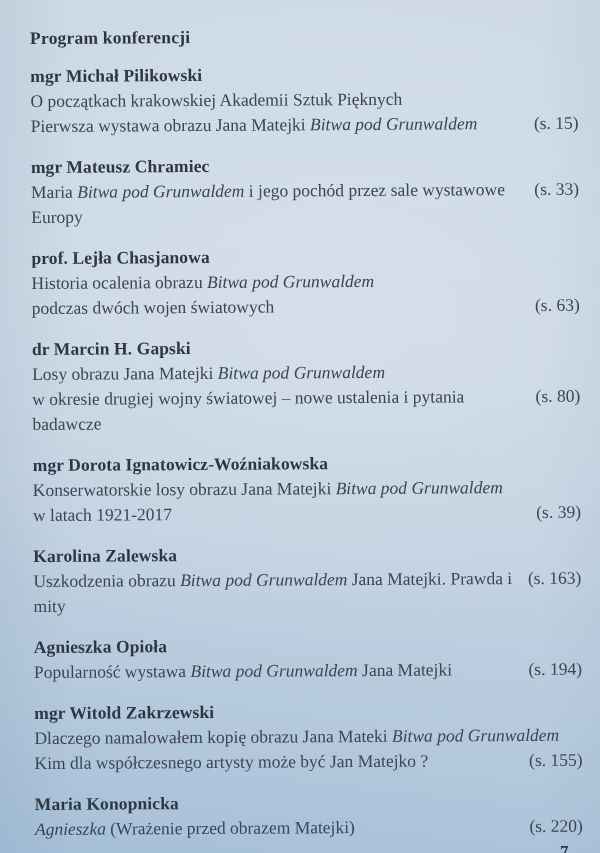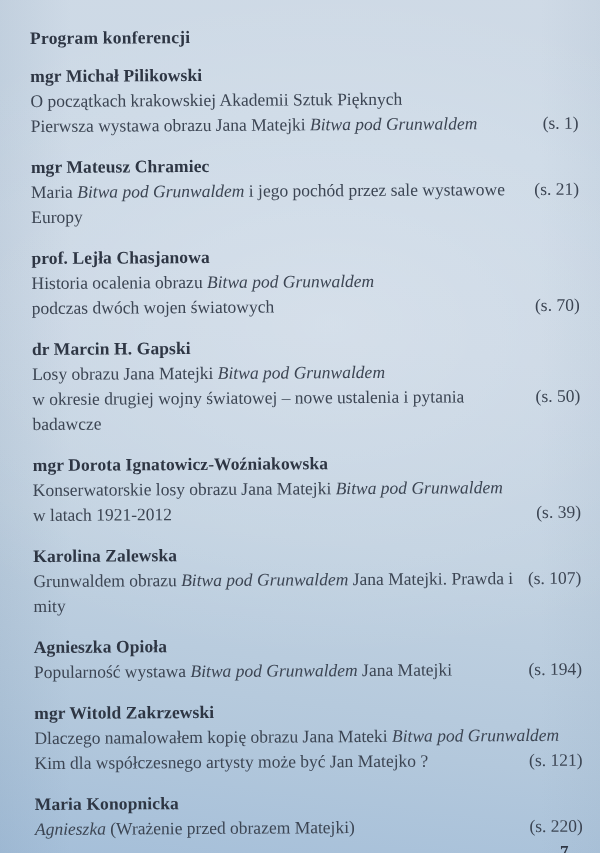--- a/index.html
+++ b/index.html
@@ -91,82 +91,82 @@
   <div class="content">
     <h1 class="heading">Program konferencji</h1>
     <div id="entries">
         <div class="entry">
           <div class="speaker">mgr Michał Pilikowski</div>
           <div class="line">
             <div class="text"><span>O początkach krakowskiej Akademii Sztuk Pięknych</span></div>
           </div>
           <div class="line">
             <div class="text"><span>Pierwsza wystawa obrazu Jana Matejki </span><span class="it">Bitwa pod Grunwaldem</span></div>
-            <div class="ref">(s. 1)</div>
+            <div class="ref">(s. 15)</div>
           </div>
         </div>
         <div class="entry">
           <div class="speaker">mgr Mateusz Chramiec</div>
           <div class="line">
             <div class="text"><span>Maria </span><span class="it">Bitwa pod Grunwaldem</span><span> i jego pochód przez sale wystawowe Europy</span></div>
-            <div class="ref">(s. 21)</div>
+            <div class="ref">(s. 33)</div>
           </div>
         </div>
         <div class="entry">
           <div class="speaker">prof. Lejła Chasjanowa</div>
           <div class="line">
             <div class="text"><span>Historia ocalenia obrazu </span><span class="it">Bitwa pod Grunwaldem</span></div>
           </div>
           <div class="line">
             <div class="text"><span>podczas dwóch wojen światowych</span></div>
-            <div class="ref">(s. 70)</div>
+            <div class="ref">(s. 63)</div>
           </div>
         </div>
         <div class="entry">
           <div class="speaker">dr Marcin H. Gapski</div>
           <div class="line">
             <div class="text"><span>Losy obrazu Jana Matejki </span><span class="it">Bitwa pod Grunwaldem</span></div>
           </div>
           <div class="line">
             <div class="text"><span>w okresie drugiej wojny światowej – nowe ustalenia i pytania badawcze</span></div>
-            <div class="ref">(s. 50)</div>
+            <div class="ref">(s. 80)</div>
           </div>
         </div>
         <div class="entry">
           <div class="speaker">mgr Dorota Ignatowicz-Woźniakowska</div>
           <div class="line">
             <div class="text"><span>Konserwatorskie losy obrazu Jana Matejki </span><span class="it">Bitwa pod Grunwaldem</span></div>
           </div>
           <div class="line">
-            <div class="text"><span>w latach 1921-2012</span></div>
+            <div class="text"><span>w latach 1921-2017</span></div>
             <div class="ref">(s. 39)</div>
           </div>
         </div>
         <div class="entry">
           <div class="speaker">Karolina Zalewska</div>
           <div class="line">
-            <div class="text"><span>Grunwaldem obrazu </span><span class="it">Bitwa pod Grunwaldem</span><span> Jana Matejki. Prawda i mity</span></div>
-            <div class="ref">(s. 107)</div>
+            <div class="text"><span>Uszkodzenia obrazu </span><span class="it">Bitwa pod Grunwaldem</span><span> Jana Matejki. Prawda i mity</span></div>
+            <div class="ref">(s. 163)</div>
           </div>
         </div>
         <div class="entry">
           <div class="speaker">Agnieszka Opioła</div>
           <div class="line">
             <div class="text"><span>Popularność wystawa </span><span class="it">Bitwa pod Grunwaldem</span><span> Jana Matejki</span></div>
             <div class="ref">(s. 194)</div>
           </div>
         </div>
         <div class="entry">
           <div class="speaker">mgr Witold Zakrzewski</div>
           <div class="line">
             <div class="text"><span>Dlaczego namalowałem kopię obrazu Jana Mateki </span><span class="it">Bitwa pod Grunwaldem</span></div>
           </div>
           <div class="line">
             <div class="text"><span>Kim dla współczesnego artysty może być Jan Matejko ?</span></div>
-            <div class="ref">(s. 121)</div>
+            <div class="ref">(s. 155)</div>
           </div>
         </div>
         <div class="entry">
           <div class="speaker">Maria Konopnicka</div>
           <div class="line">
             <div class="text"><span class="it">Agnieszka</span><span> (Wrażenie przed obrazem Matejki)</span></div>
             <div class="ref">(s. 220)</div>
           </div>
         </div>
       </div>

